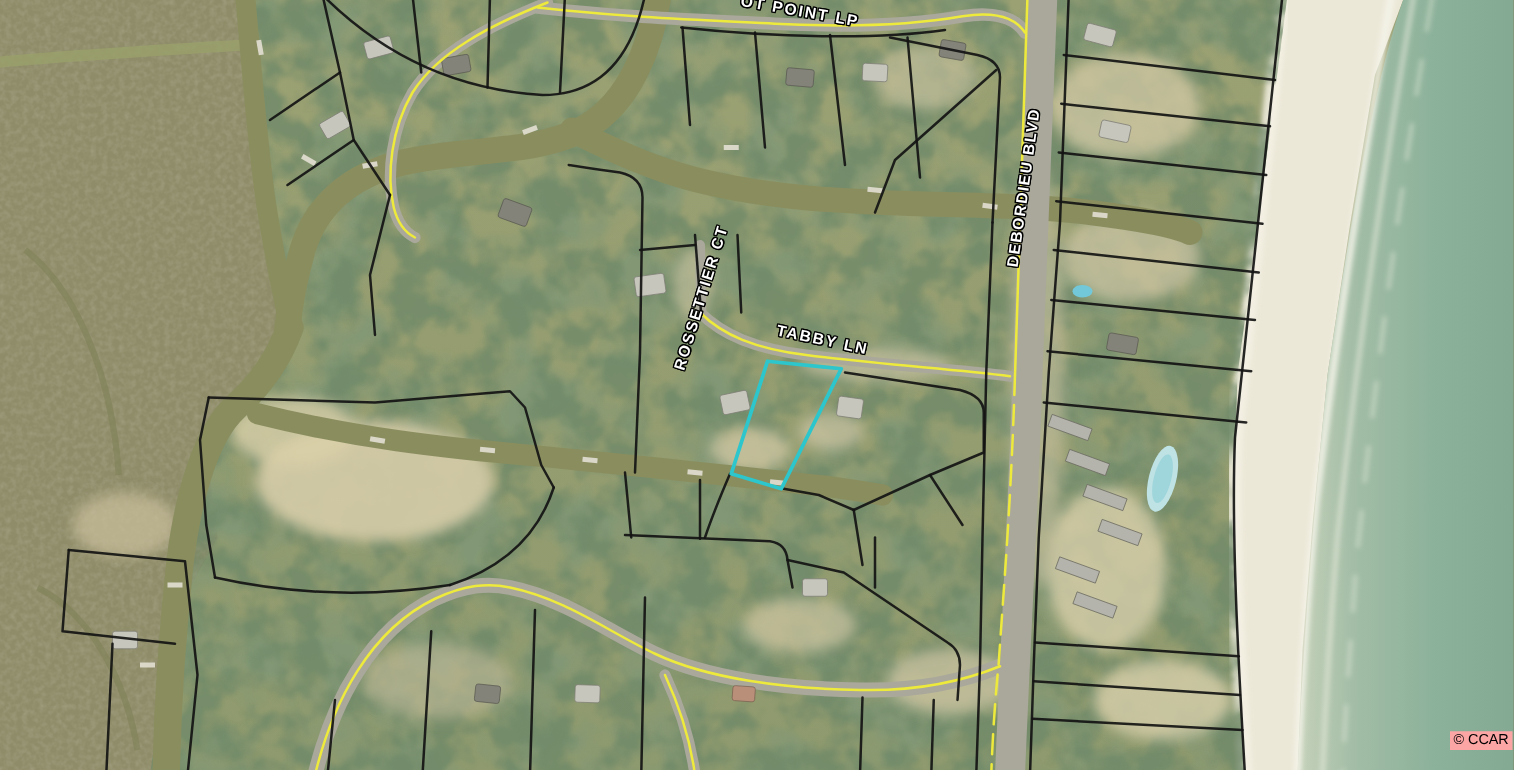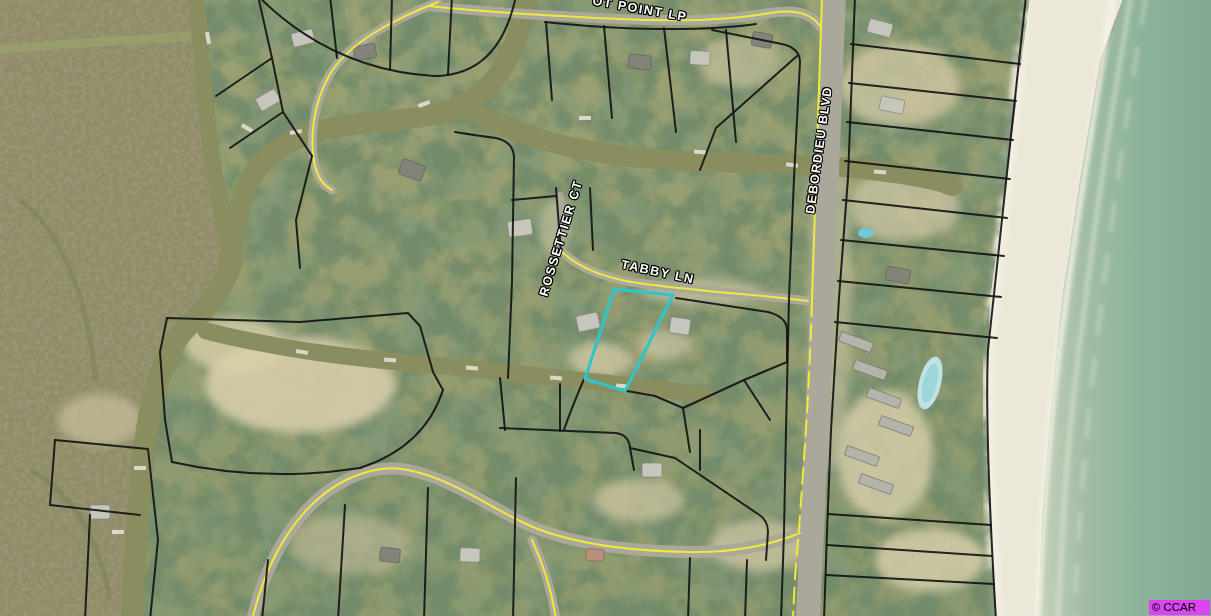--- a/index.html
+++ b/index.html
@@ -21,24 +21,24 @@
     text-shadow:-1px -1px 0 #000,1px -1px 0 #000,-1px 1px 0 #000,1px 1px 0 #000,
                 0 -1px 0 #000,0 1px 0 #000,-1px 0 0 #000,1px 0 0 #000;
     transform-origin:center center;
     user-select:none;
   }
   .label-ot-point   {left:640px;top:9px;   transform:translate(-50%,-50%) rotate(10deg);}
   .label-rossettier {left:561px;top:238px; transform:translate(-50%,-50%) rotate(-73deg);}
   .label-tabby      {left:658px;top:272px; transform:translate(-50%,-50%) rotate(12deg);}
   .label-debordieu  {left:819px;top:150px; transform:translate(-50%,-50%) rotate(-82deg); letter-spacing:1.2px;}
   .copyright{
-    position:absolute;right:1px;bottom:1px;
-    background:#d946ef;color:#000;
+    position:absolute;right:1px;bottom:16px;
+    background:#fca5a5;color:#000;
     font-size:11.5px;line-height:14px;
-    padding:0 14px 1px 3px;
+    padding:0 3px 1px 3px;
   }
   .parcel-line{fill:none;stroke:#141414;stroke-width:2;stroke-linejoin:round;stroke-linecap:round;opacity:.92;}
   .road-pave{fill:none;stroke:#a9a89b;stroke-linecap:round;}
   .yellow-line{fill:none;stroke:#eeea3c;stroke-width:2;stroke-linecap:round;}
   .water{fill:none;stroke:#8a8e5f;stroke-linecap:round;}
   .highlight-parcel{fill:none;stroke:#2cc6cc;stroke-width:3;stroke-linejoin:round;}
   .house{fill:#c6c6bc;stroke:#7e7e74;stroke-width:.6;}
   .house-dark{fill:#83837a;stroke:#5c5c52;stroke-width:.6;}
   .house-red{fill:#b98f7a;stroke:#7e6252;stroke-width:.6;}
   .dock{fill:#dedbce;opacity:.95;}

